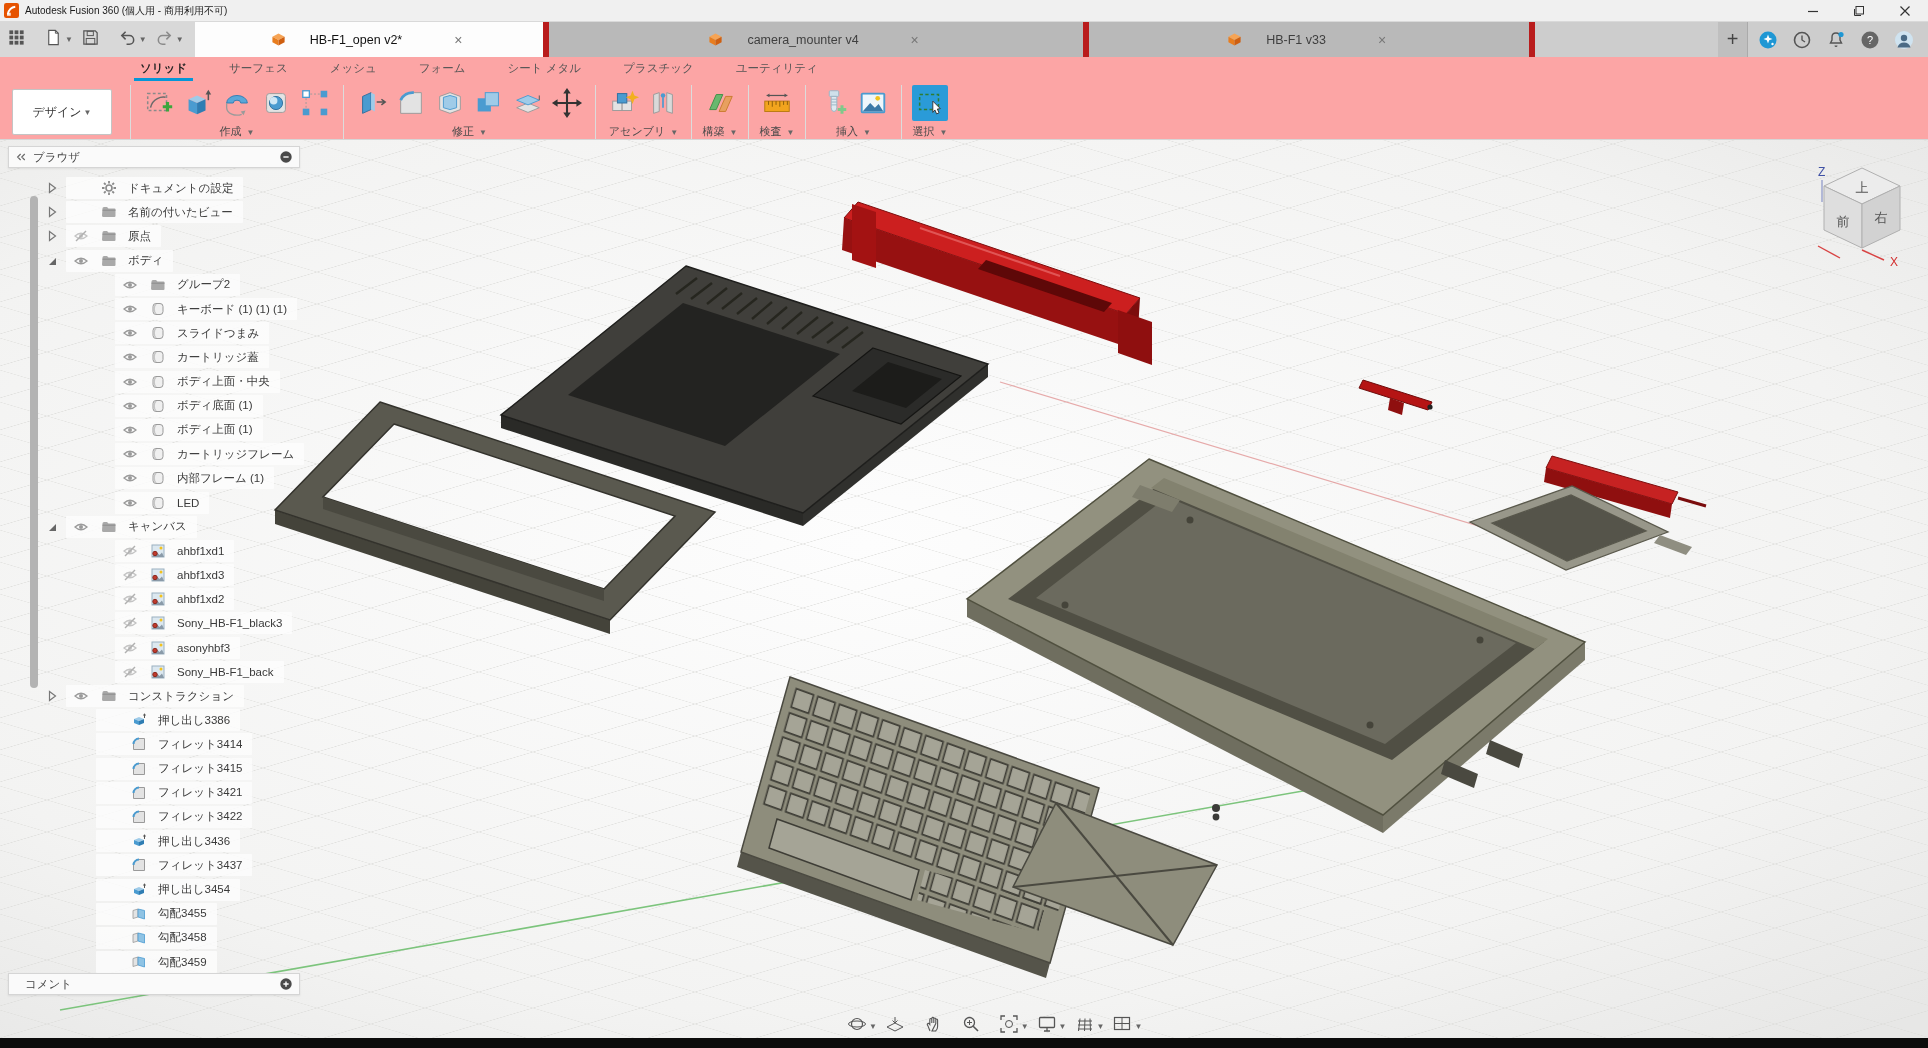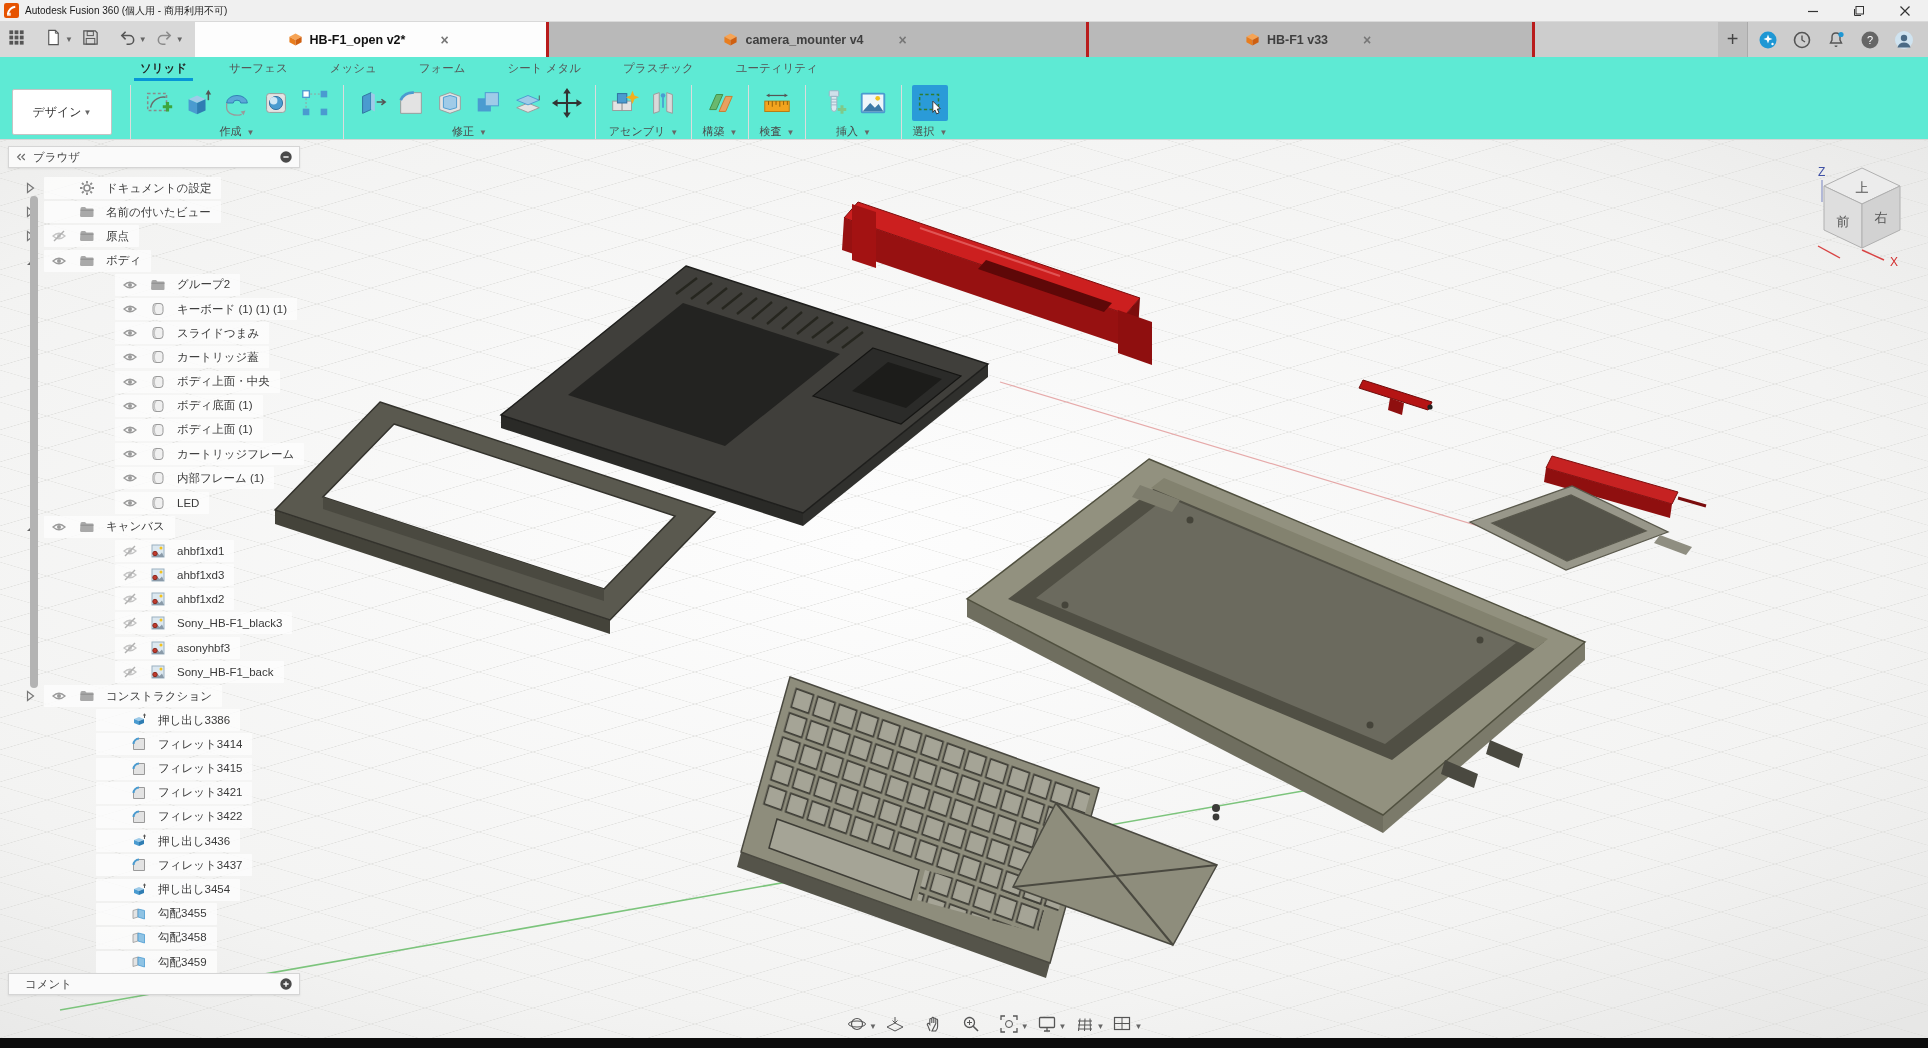--- a/index.html
+++ b/index.html
@@ -16,37 +16,37 @@
   .winbtn { width:46px; height:22px; display:flex; align-items:center; justify-content:center; }
 
   
   .tabsbar { position:absolute; left:0; top:22px; width:1928px; height:35px;
     background:#cdcdcd; display:flex; align-items:stretch; }
   .qa { display:flex; align-items:center; gap:2px; padding:0 8px 0 4px; background:#d8d8d8; }
   .qa-item { display:flex; align-items:center; padding:2px 3px; cursor:default; }
   .qa-item svg { width:19px; height:19px; }
   .caret { font-size:8px; color:#666; margin-left:2px; }
   .doctabs { display:flex; flex:1; }
-  .doctab { display:flex; align-items:center; justify-content:center; gap:7px;
-    border-right:3px solid #b91c1c; background:#b9b9b9; color:#3f3f3f; font-size:12.5px; min-width:0;font-weight:bold;}
+  .doctab { display:flex; align-items:center; justify-content:center; gap:24px;
+    border-right:6px solid #b91c1c; background:#b9b9b9; color:#3f3f3f; font-size:12.5px; min-width:0;}
   .doctab.active { background:#fdfdfd; color:#111; }
   .doctab .cube { width:15px; height:15px; flex:none; }
   .doctab .close { color:#777; font-size:14px; margin-left:24px; padding:0 4px; }
   .doctab:nth-child(1){ width:354px; }
   .doctab:nth-child(2){ width:540px;align-items:center; }
   .doctab:nth-child(3){ width:446px; }
   .newtab { width:30px; display:flex; align-items:center; justify-content:center;
     background:#bfbfbf; color:#444; font-size:20px; border-right:1px solid #aaa; }
   .hdricons { display:flex; align-items:center; gap:14px; padding:0 14px 0 10px; }
   .hdricons .hic { width:20px; height:20px; position:relative; }
   .hdricons svg { width:20px; height:20px; }
 
   
   .ribbon { position:absolute; left:0; top:57px; width:1928px; height:83px;
-    background:#5eead4; border-bottom:1px solid #d6d6d6; }
+    background:#fca5a5; border-bottom:1px solid #d6d6d6; }
   .r-tabs { display:flex; gap:38px; padding-left:138px; height:22px; align-items:center;}
   .r-tab { font-size:11.5px; color:#555; position:relative; padding:2px 2px; }
   .r-tab.active { color:#222; font-weight:bold; }
   .r-tab.active::after { content:""; position:absolute; left:-4px; right:-4px; bottom:-3px;
     height:3px; background:#0696d7; }
   .r-body { display:flex; align-items:center; padding:4px 0 0 12px; height:60px; }
   .design-btn { width:100px; height:46px; background:#fff; border:1px solid #c4c4c4;
     border-radius:2px; display:flex; align-items:center; justify-content:center;
     font-size:12px; color:#333; margin-right:14px; margin-top:2px; }
   .r-group { display:flex; flex-direction:column; align-items:center; padding:0 6px; }
@@ -71,21 +71,21 @@
 
   
   .browser { position:absolute; left:0; top:146px; width:320px; }
   .panelbar { position:absolute; left:8px; width:292px; height:22px; background:#fafafa;
     border:1px solid #d5d5d5; border-radius:0; display:flex; align-items:center;
     font-size:11.5px; color:#444; box-shadow:0 1px 2px rgba(0,0,0,.08); }
   .panelbar .pb-left { width:24px; display:flex; justify-content:center; }
   .panelbar .pb-right { margin-left:auto; margin-right:6px; width:14px; height:14px; }
   .b-rows { position:absolute; left:0; top:30px; }
   .b-row { height:24.2px; display:flex; align-items:center; width:max-content; font-size:11.5px; color:#3a3a3a; }
-  .b-row.top { padding-left:16px; }
+  .b-row.top { padding-left:38px; }
   .b-row.child { padding-left:87px; }
   .b-row.feat { padding-left:68px; }
   .slot { flex:none; display:flex; align-items:center; justify-content:center; }
   .slot.exp { width:28px; } .slot.eye { width:30px; } .slot.bic { width:26px; }
   .slot svg { width:16px; height:16px; }
   .rowbg { display:flex; align-items:center; background:rgba(252,252,252,.82); height:22px;
     padding-right:10px; border-radius:1px; }
   .b-label { margin-left:6px; white-space:nowrap; }
   .scrollbar { position:absolute; left:30px; top:196px; width:8px; height:492px;
     background:#b3b3b3; border-radius:4px; }

